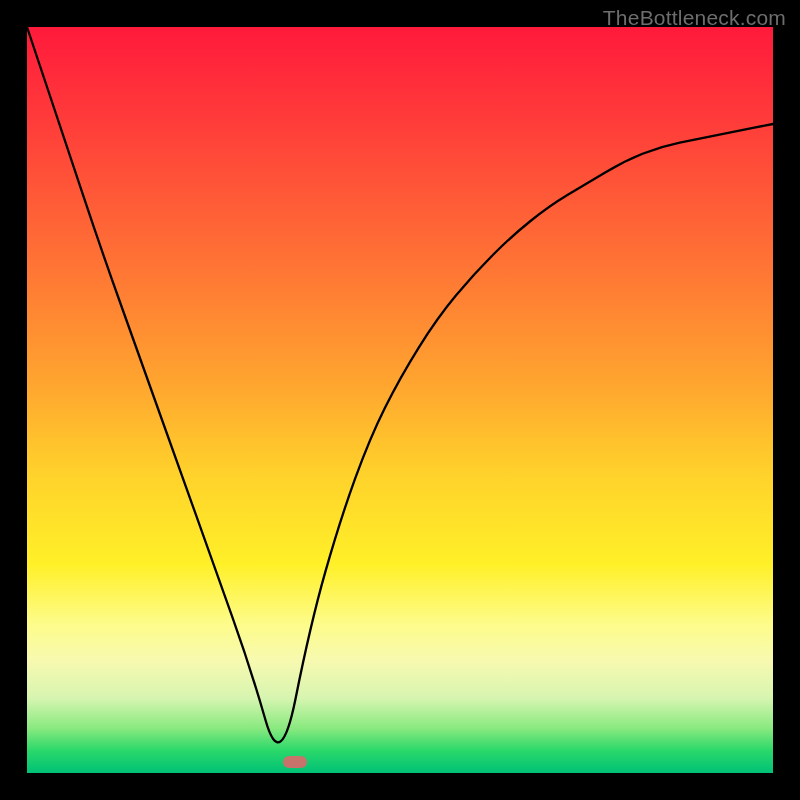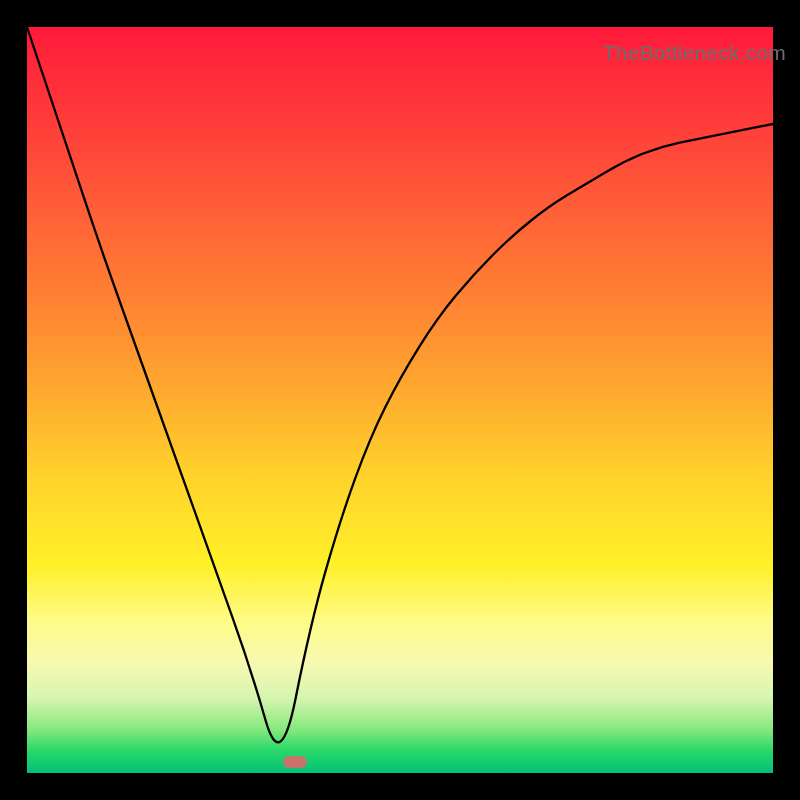--- a/index.html
+++ b/index.html
@@ -43,21 +43,20 @@
   }
   .watermark {
     position: absolute;
     top: 6px;
     right: 14px;
     color: #6d6d6d;
     font-size: 21px;
     font-weight: 500;
     letter-spacing: 0.2px;
     user-select: none;
-    margin-top: 35px;
   }
   .bottleneck-marker {
     position: absolute;
     left: 256px;   
     top: 729px;
     width: 24px;
     height: 12px;
     background: #d76b6b;
     border-radius: 6px;
     opacity: 0.92;

